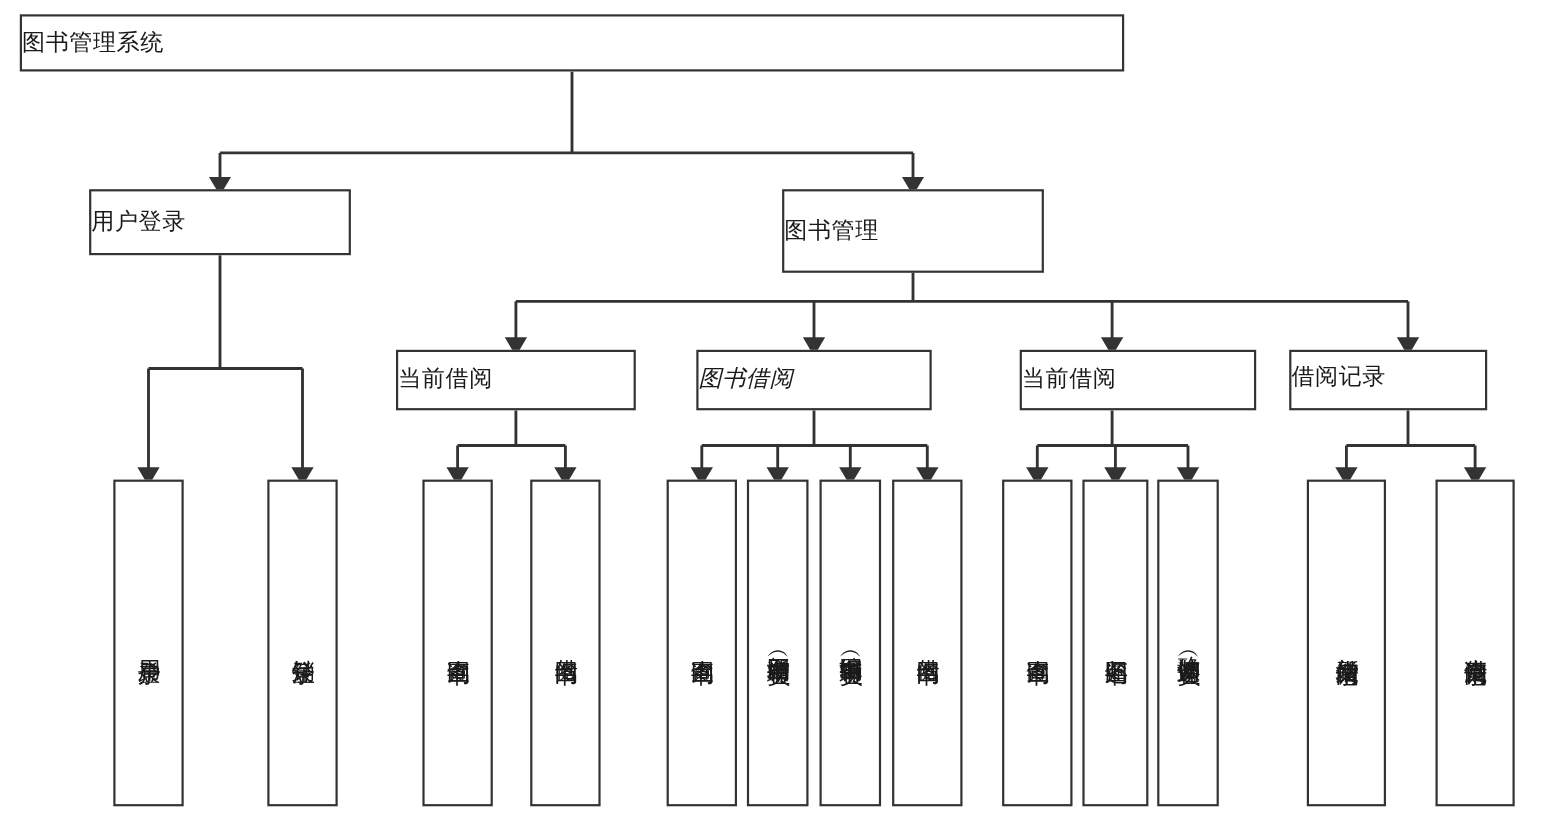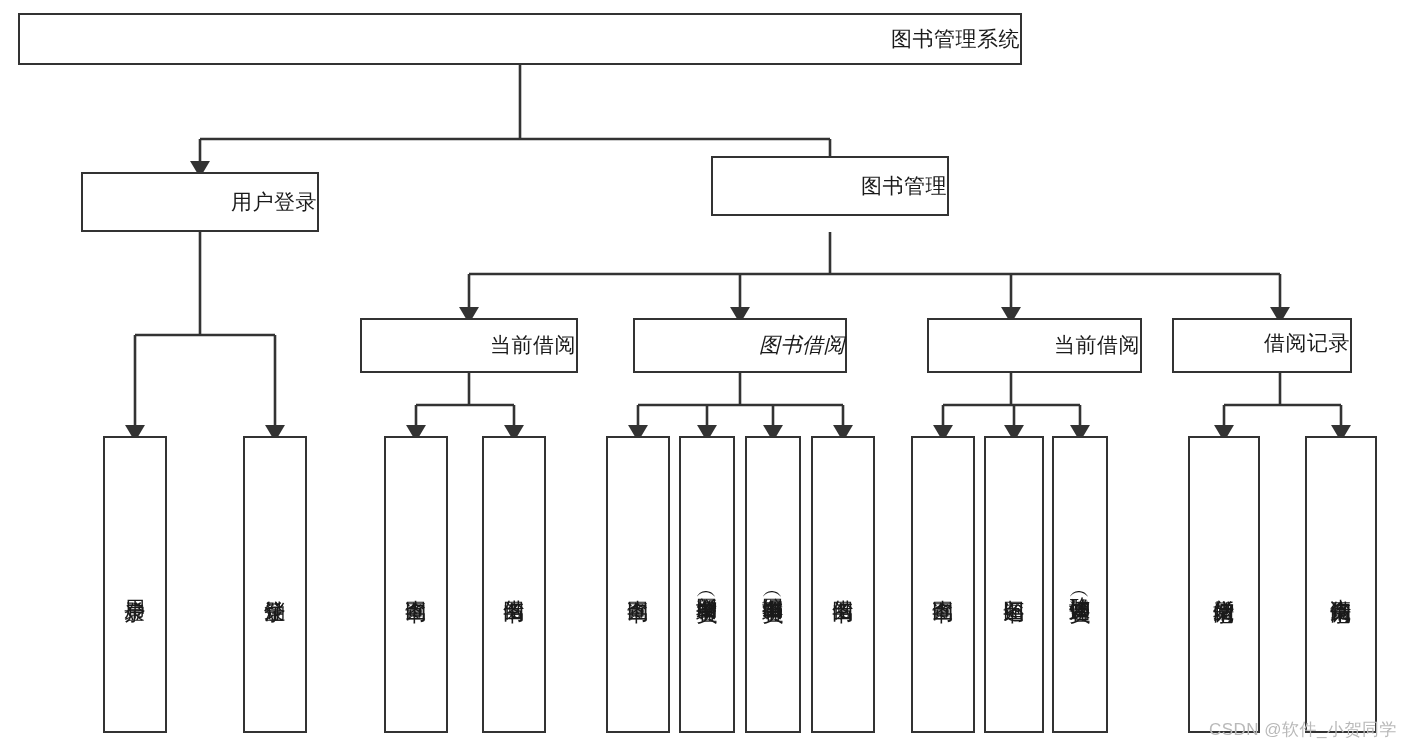--- a/index.html
+++ b/index.html
@@ -28,21 +28,21 @@
     height: 747px;
     pointer-events: none;
   }
   .node {
     position: absolute;
     box-sizing: border-box;
     background: #ffffff;
     border: 2px solid #333333;
     display: flex;
     align-items: center;
-    justify-content: flex-end;
+    justify-content: flex-start;
     color: #1a1a1a;
   }
   .node .label {
     display: block;
     text-align: center;
     line-height: 1.05;
     letter-spacing: 0.5px;
   }
   .node.horizontal .label {
     font-size: 21px;
@@ -119,21 +119,21 @@
       </g>
   </svg>
 
   <div id="node-layer">
       <div class="node horizontal" style="left: 18px; top: 13px; width: 1004px; height: 52px;">
         <span class="label">图书管理系统</span>
       </div>
       <div class="node horizontal" style="left: 81px; top: 172px; width: 238px; height: 60px;">
         <span class="label">用户登录</span>
       </div>
-      <div class="node horizontal" style="left: 711px; top: 156px; width: 238px; height: 60px;">
+      <div class="node horizontal" style="left: 711px; top: 172px; width: 238px; height: 76px;">
         <span class="label">图书管理</span>
       </div>
       <div class="node horizontal" style="left: 360px; top: 318px; width: 218px; height: 55px;">
         <span class="label">当前借阅</span>
       </div>
       <div class="node horizontal" style="left: 633px; top: 318px; width: 214px; height: 55px; font-style: italic;">
         <span class="label">图书借阅</span>
       </div>
       <div class="node horizontal" style="left: 903px; top: 318px; width: 215px; height: 55px; margin-left: 24px;">
         <span class="label">当前借阅</span>
@@ -175,14 +175,13 @@
         <span class="label">确认归还（管理员）</span>
       </div>
       <div class="node vertical" style="left: 1188px; top: 436px; width: 72px; height: 297px;">
         <span class="label">新增借阅记录</span>
       </div>
       <div class="node vertical" style="left: 1305px; top: 436px; width: 72px; height: 297px;">
         <span class="label">查询借阅记录</span>
       </div>
     </div>
 
-  <div class="watermark">CSDN @软件_小贺同学</div>
 </div>
 
 </body></html>

